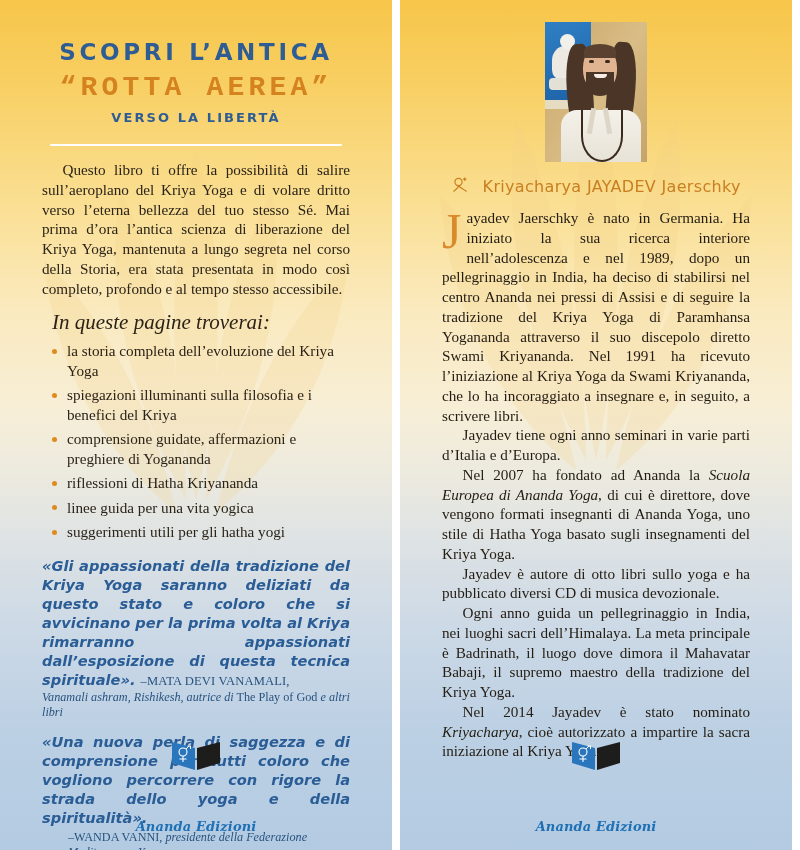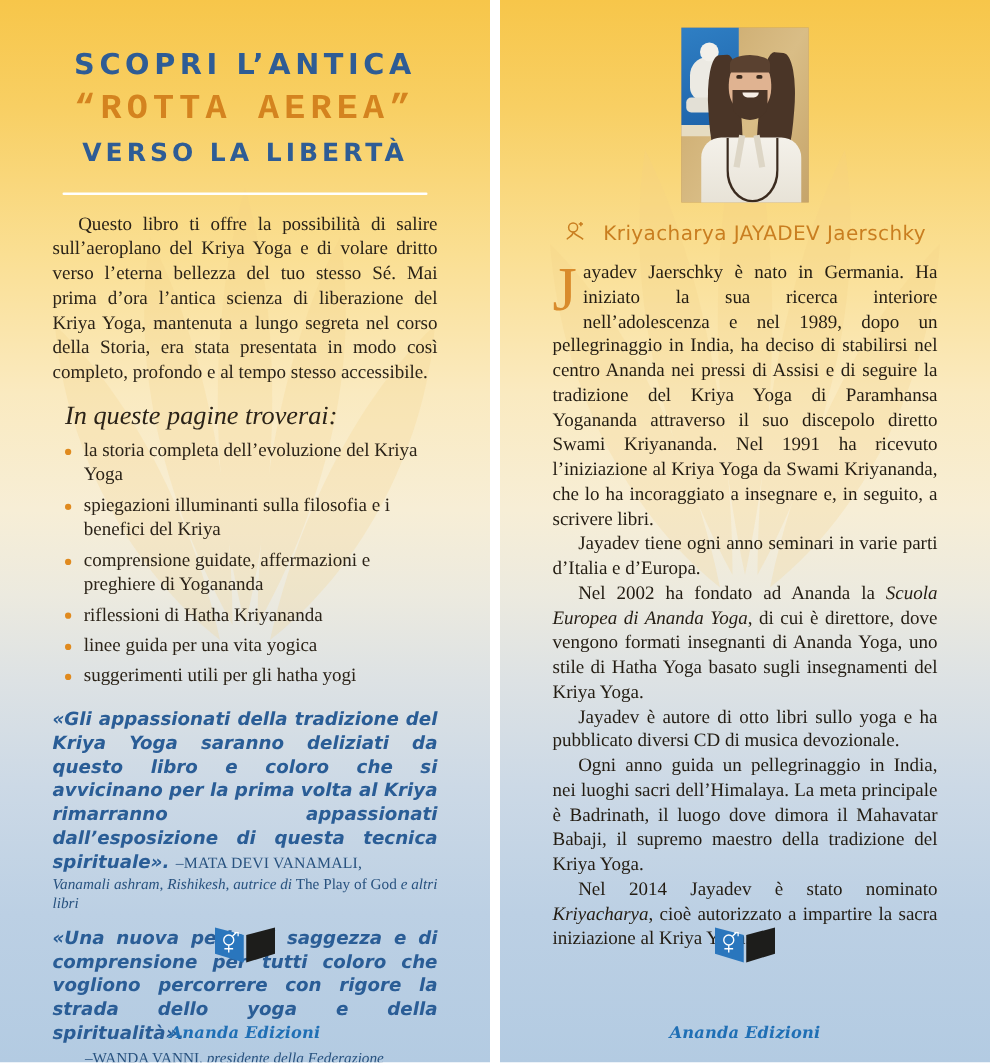--- a/index.html
+++ b/index.html
@@ -40,21 +40,21 @@
     font-weight:bold;color:#2e5c95;
     letter-spacing:.16em;
   }
   .h-line1{font-size:23px;line-height:1.25;}
   .h-line2{
     font-family:Liberation Mono, monospace;
     font-weight:bold;color:#d4831f;
     font-size:28px;letter-spacing:.15em;line-height:1.35;
     margin:2px 0 0 0;
   }
-  .h-line3{font-size:20px;line-height:1.35;margin-top:2px;}
+  .h-line3{font-size:13px;line-height:1.35;margin-top:2px;}
   .rule{height:2px;background:#ffffff;margin:18px 8px 0 8px;border-radius:1px;}
 
   
   .copy{
     margin-top:14px;
     color:#2b2318;
     font-size:15.2px;
     line-height:1.30;
     text-align:justify;
     text-justify:inter-word;
@@ -198,21 +198,21 @@
         <li>comprensione guidate, affermazioni e preghiere di Yogananda</li>
         <li>riflessioni di Hatha Kriyananda</li>
         <li>linee guida per una vita yogica</li>
         <li>suggerimenti utili per gli hatha yogi</li>
       </ul>
 
       <div class="quotes">
 
         <div>
           <div class="quote">
-            <span>«Gli appassionati della tradizione del Kriya Yoga saranno deliziati da questo libro e coloro che si avvicinano per la prima volta al Kriya rimarranno appassionati dall’esposizione di questa tecnica spirituale».</span>
+            <span>«Gli appassionati della tradizione del Kriya Yoga saranno deliziati da questo stato e coloro che si avvicinano per la prima volta al Kriya rimarranno appassionati dall’esposizione di questa tecnica spirituale».</span>
             <span class="attr-caps">–MATA DEVI VANAMALI,</span>
           </div>
           <div class="attr-run">
             <i>Vanamali ashram, Rishikesh, autrice di</i>
             <span>The Play of God</span>
             <i>e altri libri</i>
           </div>
         </div>
 
         <div style="height:12px"></div>
@@ -291,21 +291,21 @@
             <path d="M7.5 9.6 C 9.5 12.5, 13 13, 15.5 15.5"></path>
             <path d="M12 3.2 h3.4 M13.7 1.5 v3.4"></path>
           </g>
         </svg>
         <span>Kriyacharya </span><span class="nm-bold">JAYADEV</span><span> Jaerschky</span>
       </div>
 
       <div class="bio">
         <p class="first">Jayadev Jaerschky è nato in Germania. Ha iniziato la sua ricerca interiore nell’adolescenza e nel 1989, dopo un pellegrinaggio in India, ha deciso di stabilirsi nel centro Ananda nei pressi di Assisi e di seguire la tradizione del Kriya Yoga di Paramhansa Yogananda attraverso il suo discepolo diretto Swami Kriyananda. Nel 1991 ha ricevuto l’iniziazione al Kriya Yoga da Swami Kriyananda, che lo ha incoraggiato a insegnare e, in seguito, a scrivere libri.</p>
         <p>Jayadev tiene ogni anno seminari in varie parti d’Italia e d’Europa.</p>
-        <p><span>Nel 2002 ha fondato ad Ananda la </span><i>Scuola Europea di Ananda Yoga</i><span>, di cui è direttore, dove vengono formati insegnanti di Ananda Yoga, uno stile di Hatha Yoga basato sugli insegnamenti del Kriya Yoga.</span></p>
+        <p><span>Nel 2007 ha fondato ad Ananda la </span><i>Scuola Europea di Ananda Yoga</i><span>, di cui è direttore, dove vengono formati insegnanti di Ananda Yoga, uno stile di Hatha Yoga basato sugli insegnamenti del Kriya Yoga.</span></p>
         <p>Jayadev è autore di otto libri sullo yoga e ha pubblicato diversi CD di musica devozionale.</p>
         <p>Ogni anno guida un pellegrinaggio in India, nei luoghi sacri dell’Himalaya. La meta principale è Badrinath, il luogo dove dimora il Mahavatar Babaji, il supremo maestro della tradizione del Kriya Yoga.</p>
         <p><span>Nel 2014 Jayadev è stato nominato </span><i>Kriyacharya</i><span>, cioè autorizzato a impartire la sacra iniziazione al Kriya Yoga.</span></p>
       </div>
     </div>
 
     <div class="logo-wrap">
       <svg class="logo-mark" viewBox="0 0 58 36">
         <path d="M5 6 L28 12 L28 34 L5 27 Z" fill="#2a76bd"></path>
         <path d="M53 6 L30 12 L30 34 L53 27 Z" fill="#1d1d1b"></path>

